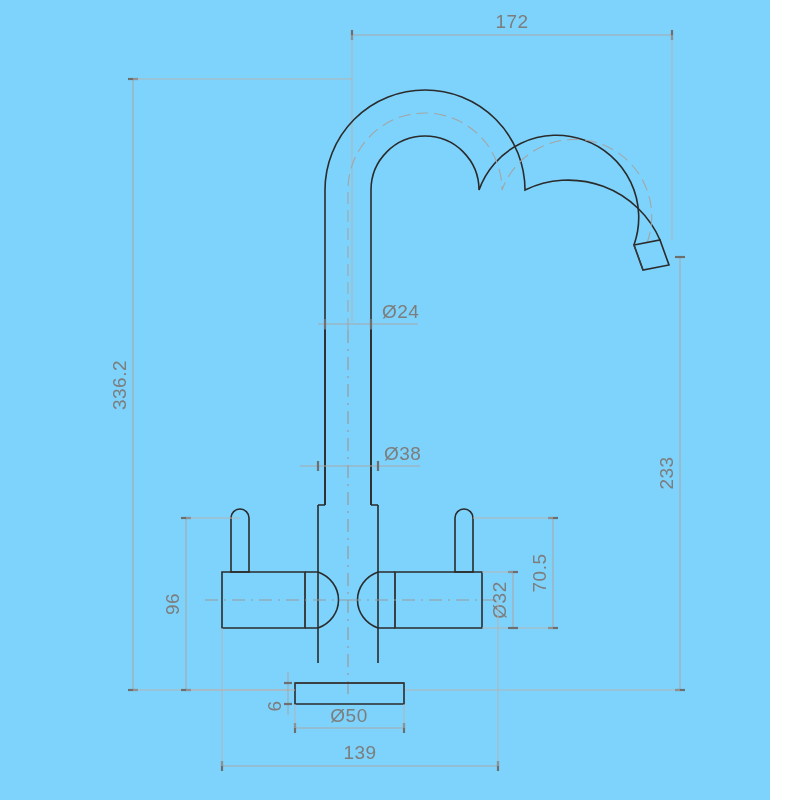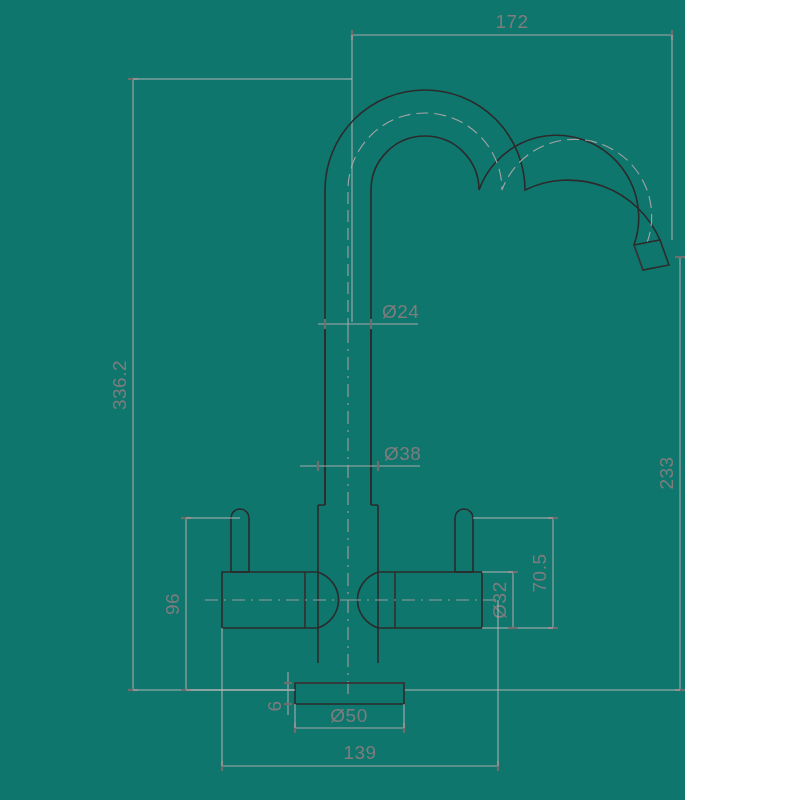--- a/index.html
+++ b/index.html
@@ -8,23 +8,23 @@
     background: #ffffff;
   }
   body {
     width: 800px;
     height: 800px;
     font-family: "Liberation Sans", sans-serif;
     overflow: hidden;
   }
   #drawing-root {
     position: relative;
-    width: 685px;
+    width: 770px;
     height: 800px;
-    background: #0f766e;
+    background: #7dd3fc;
   }
   svg#tech-drawing {
     display: block;
     width: 800px;
     height: 800px;
   }
   .part-outline {
     fill: none;
     stroke: #2b2b2b;
     stroke-width: 1.6;

